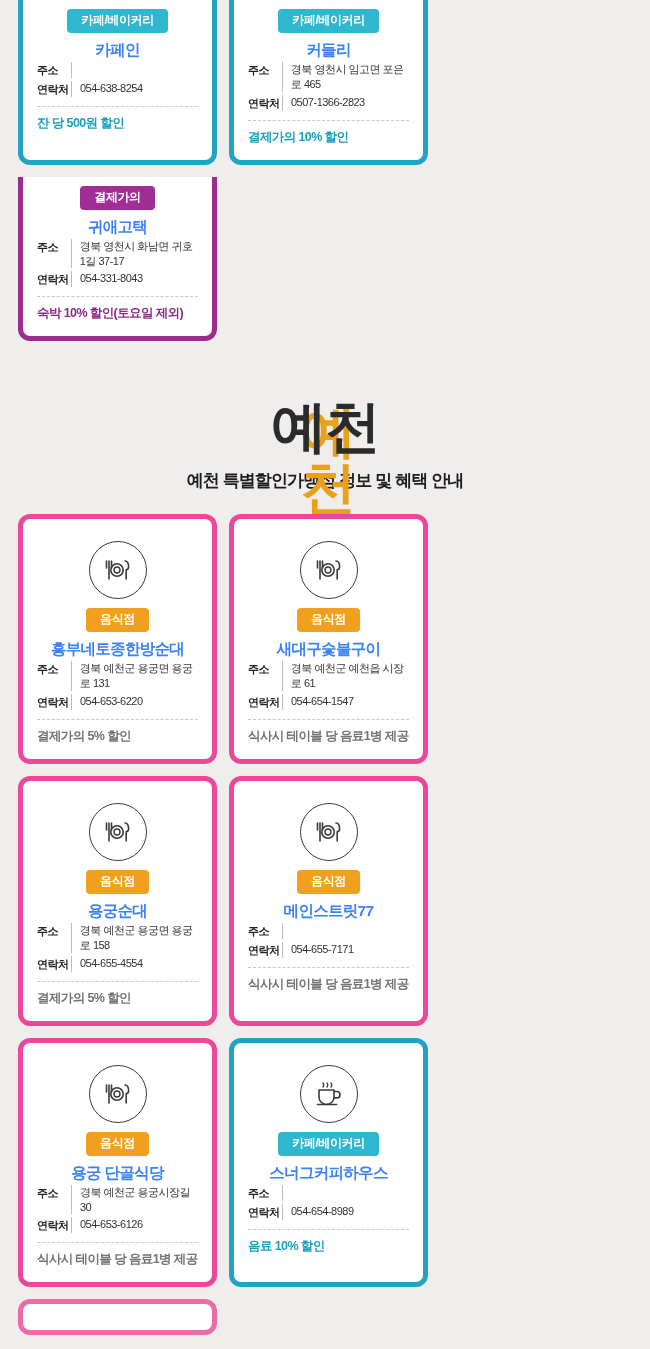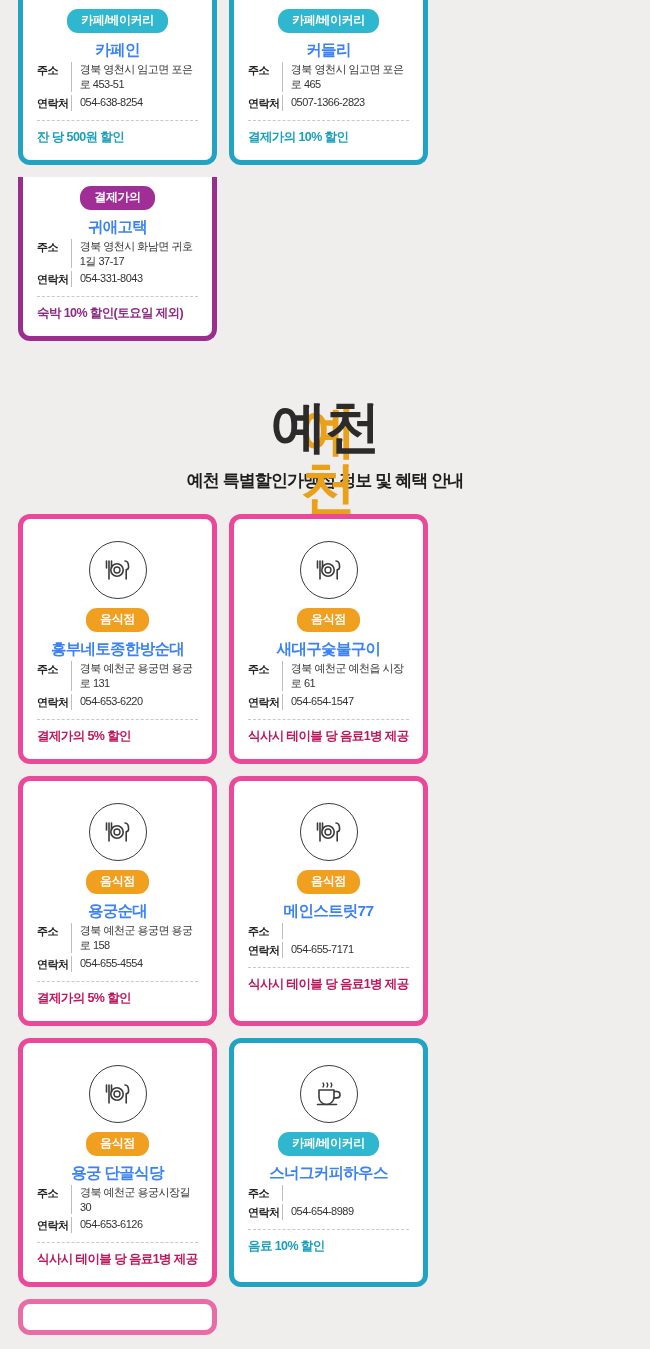--- a/index.html
+++ b/index.html
@@ -48,21 +48,21 @@
     border: 1.6px solid #3b3b3b;
     display: flex; align-items: center; justify-content: center;
   }
   .icon-circle svg { display: block; }
 
   .tag {
     display: block;
     margin: 9px auto 0;
     width: max-content;
     padding: 3px 14px 4px;
-    border-radius: 11px;
+    border-radius: 4px;
     font-size: 12px;
     font-weight: bold;
     color: #fff;
     letter-spacing: -0.4px;
     background: #f0a01e;
   }
   .tag.cafe { background: #2fb7cf; }
   .tag.stay { background: #a12d97; }
 
   .shop-name {
@@ -100,21 +100,21 @@
   .info-val { color: #333; line-height: 1.35; }
 
   .divider {
     border-top: 1px dashed #c9c9c9;
     margin: 9px 0 8px;
   }
   .benefit {
     font-size: 12.5px;
     font-weight: bold;
     letter-spacing: -0.6px;
-    color: #be185d;
+    color: #737373;
   }
   .benefit.cafe { color: #1a9fbe; }
   .benefit.stay { color: #8f2b86; }
 
   
   .section-head {
     text-align: center;
     padding: 58px 0 0;
   }
   .region-title {
@@ -148,21 +148,20 @@
 <div class="page">
 
   <div class="grid" id="top-grid">
       <div class="card cafe cut-top">
         <span class="tag cafe">카페/베이커리</span>
         <div class="shop-name">카페인</div>
         <div class="info">
           <div class="info-row">
             <span class="info-label">주소</span>
             <span class="info-sep"></span>
-            <span class="info-val">경북 영천시 임고면 포은로 453-51</span>
           </div>
           <div class="info-row">
             <span class="info-label">연락처</span>
             <span class="info-sep"></span>
             <span class="info-val">054-638-8254</span>
           </div>
         </div>
         <div class="divider"></div>
         <div class="benefit cafe">잔 당 500원 할인</div>
       </div>

